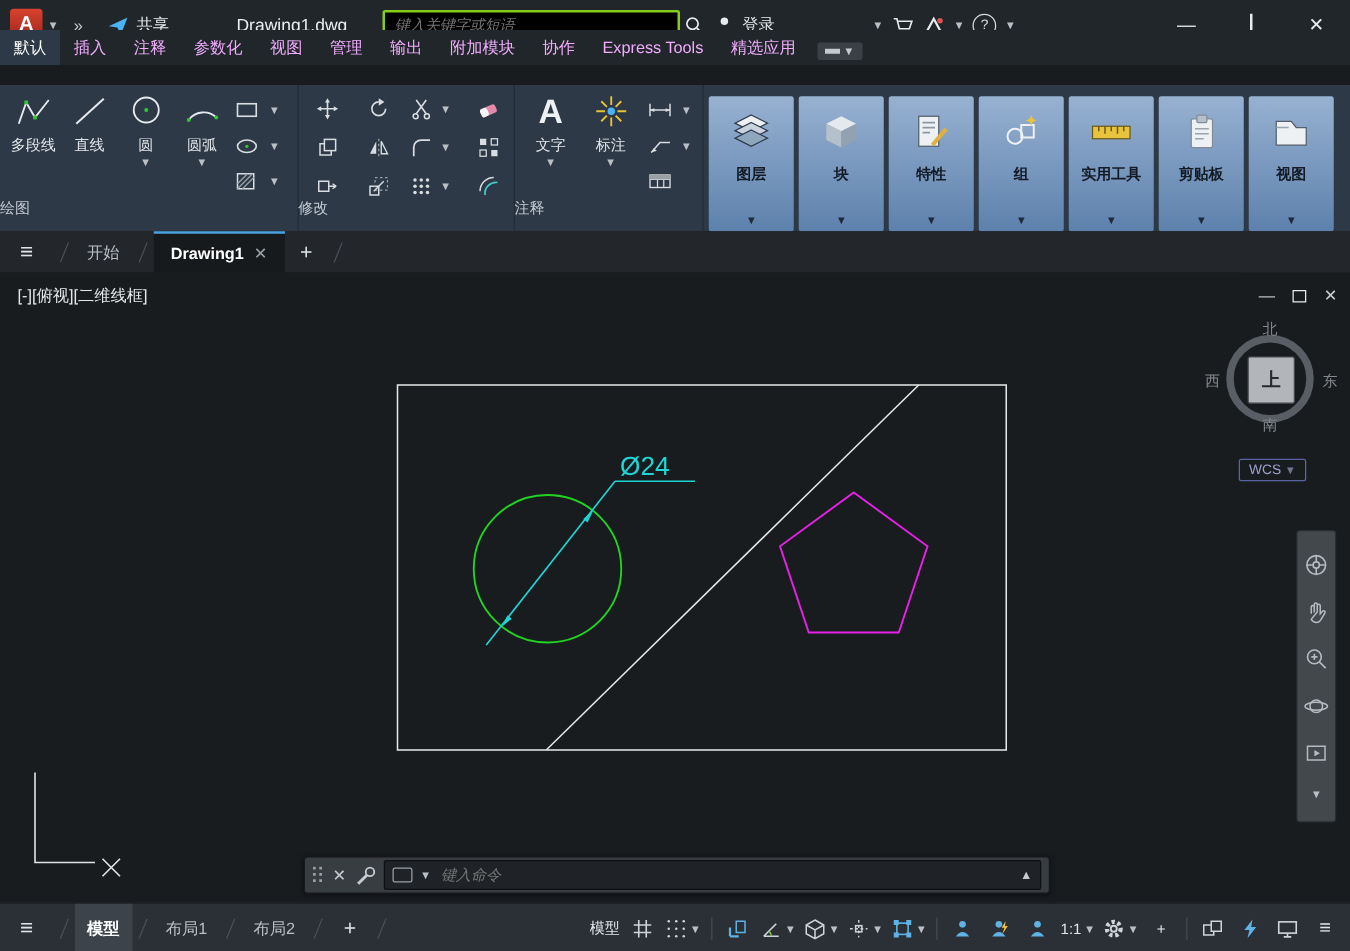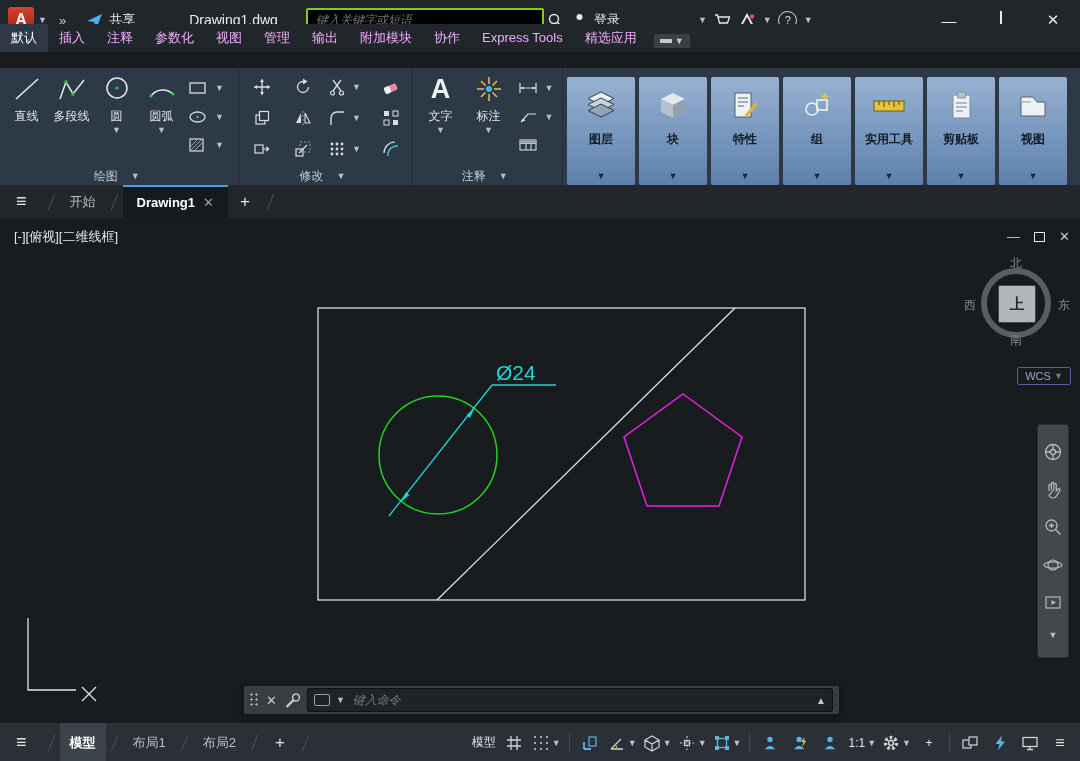--- a/index.html
+++ b/index.html
@@ -35,22 +35,22 @@
   .rtab{padding:0 11px;line-height:28px;font-size:13px;color:#f0abfc;white-space:nowrap;}
   .rtab.active{background:#2d3946;color:#fff;}
   .ribtoggle{margin-left:6px;margin-bottom:4px;display:flex;align-items:center;gap:3px;
              background:#3a4046;border-radius:2px;padding:2px 6px;color:#c3c9cf;font-size:9px;}
   .ribtoggle .bar{width:12px;height:4px;background:#c3c9cf;}
 
   
   .ribbon{left:0;top:68px;width:1080px;height:117px;background:#2d3946;display:flex;}
   .panel{height:117px;border-right:1px solid #232d38;display:flex;flex-direction:column;}
   .pbody{flex:1;display:flex;}
-  .plabel{height:18px;display:flex;align-items:center;justify-content:center;gap:9px;
-          font-size:12px;color:#c3cad2;}
+  .plabel{height:18px;display:flex;justify-content:center;gap:9px;
+          font-size:12px;color:#c3cad2;flex-direction:column;}
   .bigbtn{width:45px;display:flex;flex-direction:column;align-items:center;padding-top:5px;}
   .bigbtn .ic{height:32px;display:flex;align-items:center;justify-content:center;}
   .blbl{font-size:12px;color:#e2e6ea;margin-top:3px;white-space:nowrap;}
   .scol{display:flex;flex-direction:column;justify-content:space-evenly;padding:2px 0 4px 4px;}
   .sbtn{display:flex;align-items:center;gap:3px;height:22px;}
   .mgrid{display:grid;grid-template-columns:42px 40px 48px 40px;grid-auto-rows:31px;padding:3px 0 0 2px;}
   .mbtn{display:flex;align-items:center;justify-content:center;gap:2px;}
   .bigA{font-size:27px;font-weight:bold;color:#eef1f4;line-height:30px;}
   .tiles{display:flex;gap:4px;padding:3px 13px 0 4px;align-items:flex-end;}
   .tile{width:68px;height:108px;border-radius:2px;background:linear-gradient(#97b1d1,#5d81ac);
@@ -74,21 +74,21 @@
   .vplabel{left:14px;top:228px;font-size:13px;color:#e4e7ea;}
   .vpbtns{right:10px;top:229px;display:flex;align-items:center;gap:14px;}
   .vpbtn{color:#c9cdd1;font-size:13px;display:flex;align-items:center;}
   
   .cube{left:966px;top:253px;width:100px;height:100px;}
   .ring{position:absolute;left:15px;top:15px;width:58px;height:58px;border:6px solid #585e63;border-radius:50%;}
   .face{position:absolute;left:32px;top:32px;width:36px;height:36px;background:#b2b6ba;border:1px solid #43474b;
         border-radius:2px;color:#27292c;font-size:15px;font-weight:bold;display:flex;align-items:center;justify-content:center;}
   .cdir{position:absolute;color:#84898e;font-size:12px;}
   .wcs{left:991px;top:367px;width:52px;height:16px;border:1px solid #5a64a0;border-radius:2px;
-       display:flex;align-items:center;justify-content:center;gap:3px;color:#99a2cc;font-size:11px;margin-left:26px;}
+       display:flex;align-items:center;justify-content:center;gap:3px;color:#99a2cc;font-size:11px;}
   .wcs .caret{color:#707890;margin:0;}
   
   .navbar{left:1037px;top:424px;width:30px;height:232px;background:#43484d;border:1px solid #2a2e32;
           border-radius:3px;display:flex;flex-direction:column;align-items:center;justify-content:space-evenly;}
   
   .cmdbar{left:243px;top:685px;width:595px;height:28px;background:#383d42;border:1px solid #17191c;
           border-radius:3px;display:flex;align-items:center;box-shadow:0 1px 4px rgba(0,0,0,.5);}
   .grip{width:10px;height:16px;margin-left:5px;
         background-image:radial-gradient(#9aa0a6 1px,transparent 1.3px);background-size:5px 5px;}
   .cmdx{color:#c6cbd0;font-size:13px;margin:0 7px;}
@@ -184,34 +184,34 @@
     <span class="ribtoggle"><span class="bar"></span>▼</span>
   </div>
 
   <div class="abs ribbon">
 
     <div class="panel" style="width:240px">
       <div class="pbody" style="padding-left:4px">
         <div class="bigbtn">
           <span class="ic">
             <svg width="30" height="28" viewBox="0 0 30 28">
-                <line x1="4" y1="24" x2="26" y2="4" stroke="#e6eaee" stroke-width="1.6"></line>
-              </svg>
-            </span>
-          <span class="blbl">直线</span>
+                <path d="M3 24 L9 7 L16 19 L27 5" fill="none" stroke="#e6eaee" stroke-width="1.5"></path>
+                <rect x="7.5" y="5.5" width="3" height="3" fill="#35c435"></rect>
+                <rect x="14.5" y="17.5" width="3" height="3" fill="#35c435"></rect>
+              </svg>
+            </span>
+          <span class="blbl">多段线</span>
         </div>
         <div class="bigbtn">
           <span class="ic">
             <svg width="30" height="28" viewBox="0 0 30 28">
-                <path d="M3 24 L9 7 L16 19 L27 5" fill="none" stroke="#e6eaee" stroke-width="1.5"></path>
-                <rect x="7.5" y="5.5" width="3" height="3" fill="#35c435"></rect>
-                <rect x="14.5" y="17.5" width="3" height="3" fill="#35c435"></rect>
-              </svg>
-            </span>
-          <span class="blbl">多段线</span>
+                <line x1="4" y1="24" x2="26" y2="4" stroke="#e6eaee" stroke-width="1.6"></line>
+              </svg>
+            </span>
+          <span class="blbl">直线</span>
         </div>
         <div class="bigbtn">
           <span class="ic">
             <svg width="30" height="28" viewBox="0 0 30 28">
                 <circle cx="15" cy="13" r="10" fill="none" stroke="#e6eaee" stroke-width="1.5"></circle>
                 <circle cx="15" cy="13" r="1.6" fill="#35c435"></circle>
               </svg>
             </span>
           <span class="blbl">圆</span>
           <span class="caret">▼</span>

